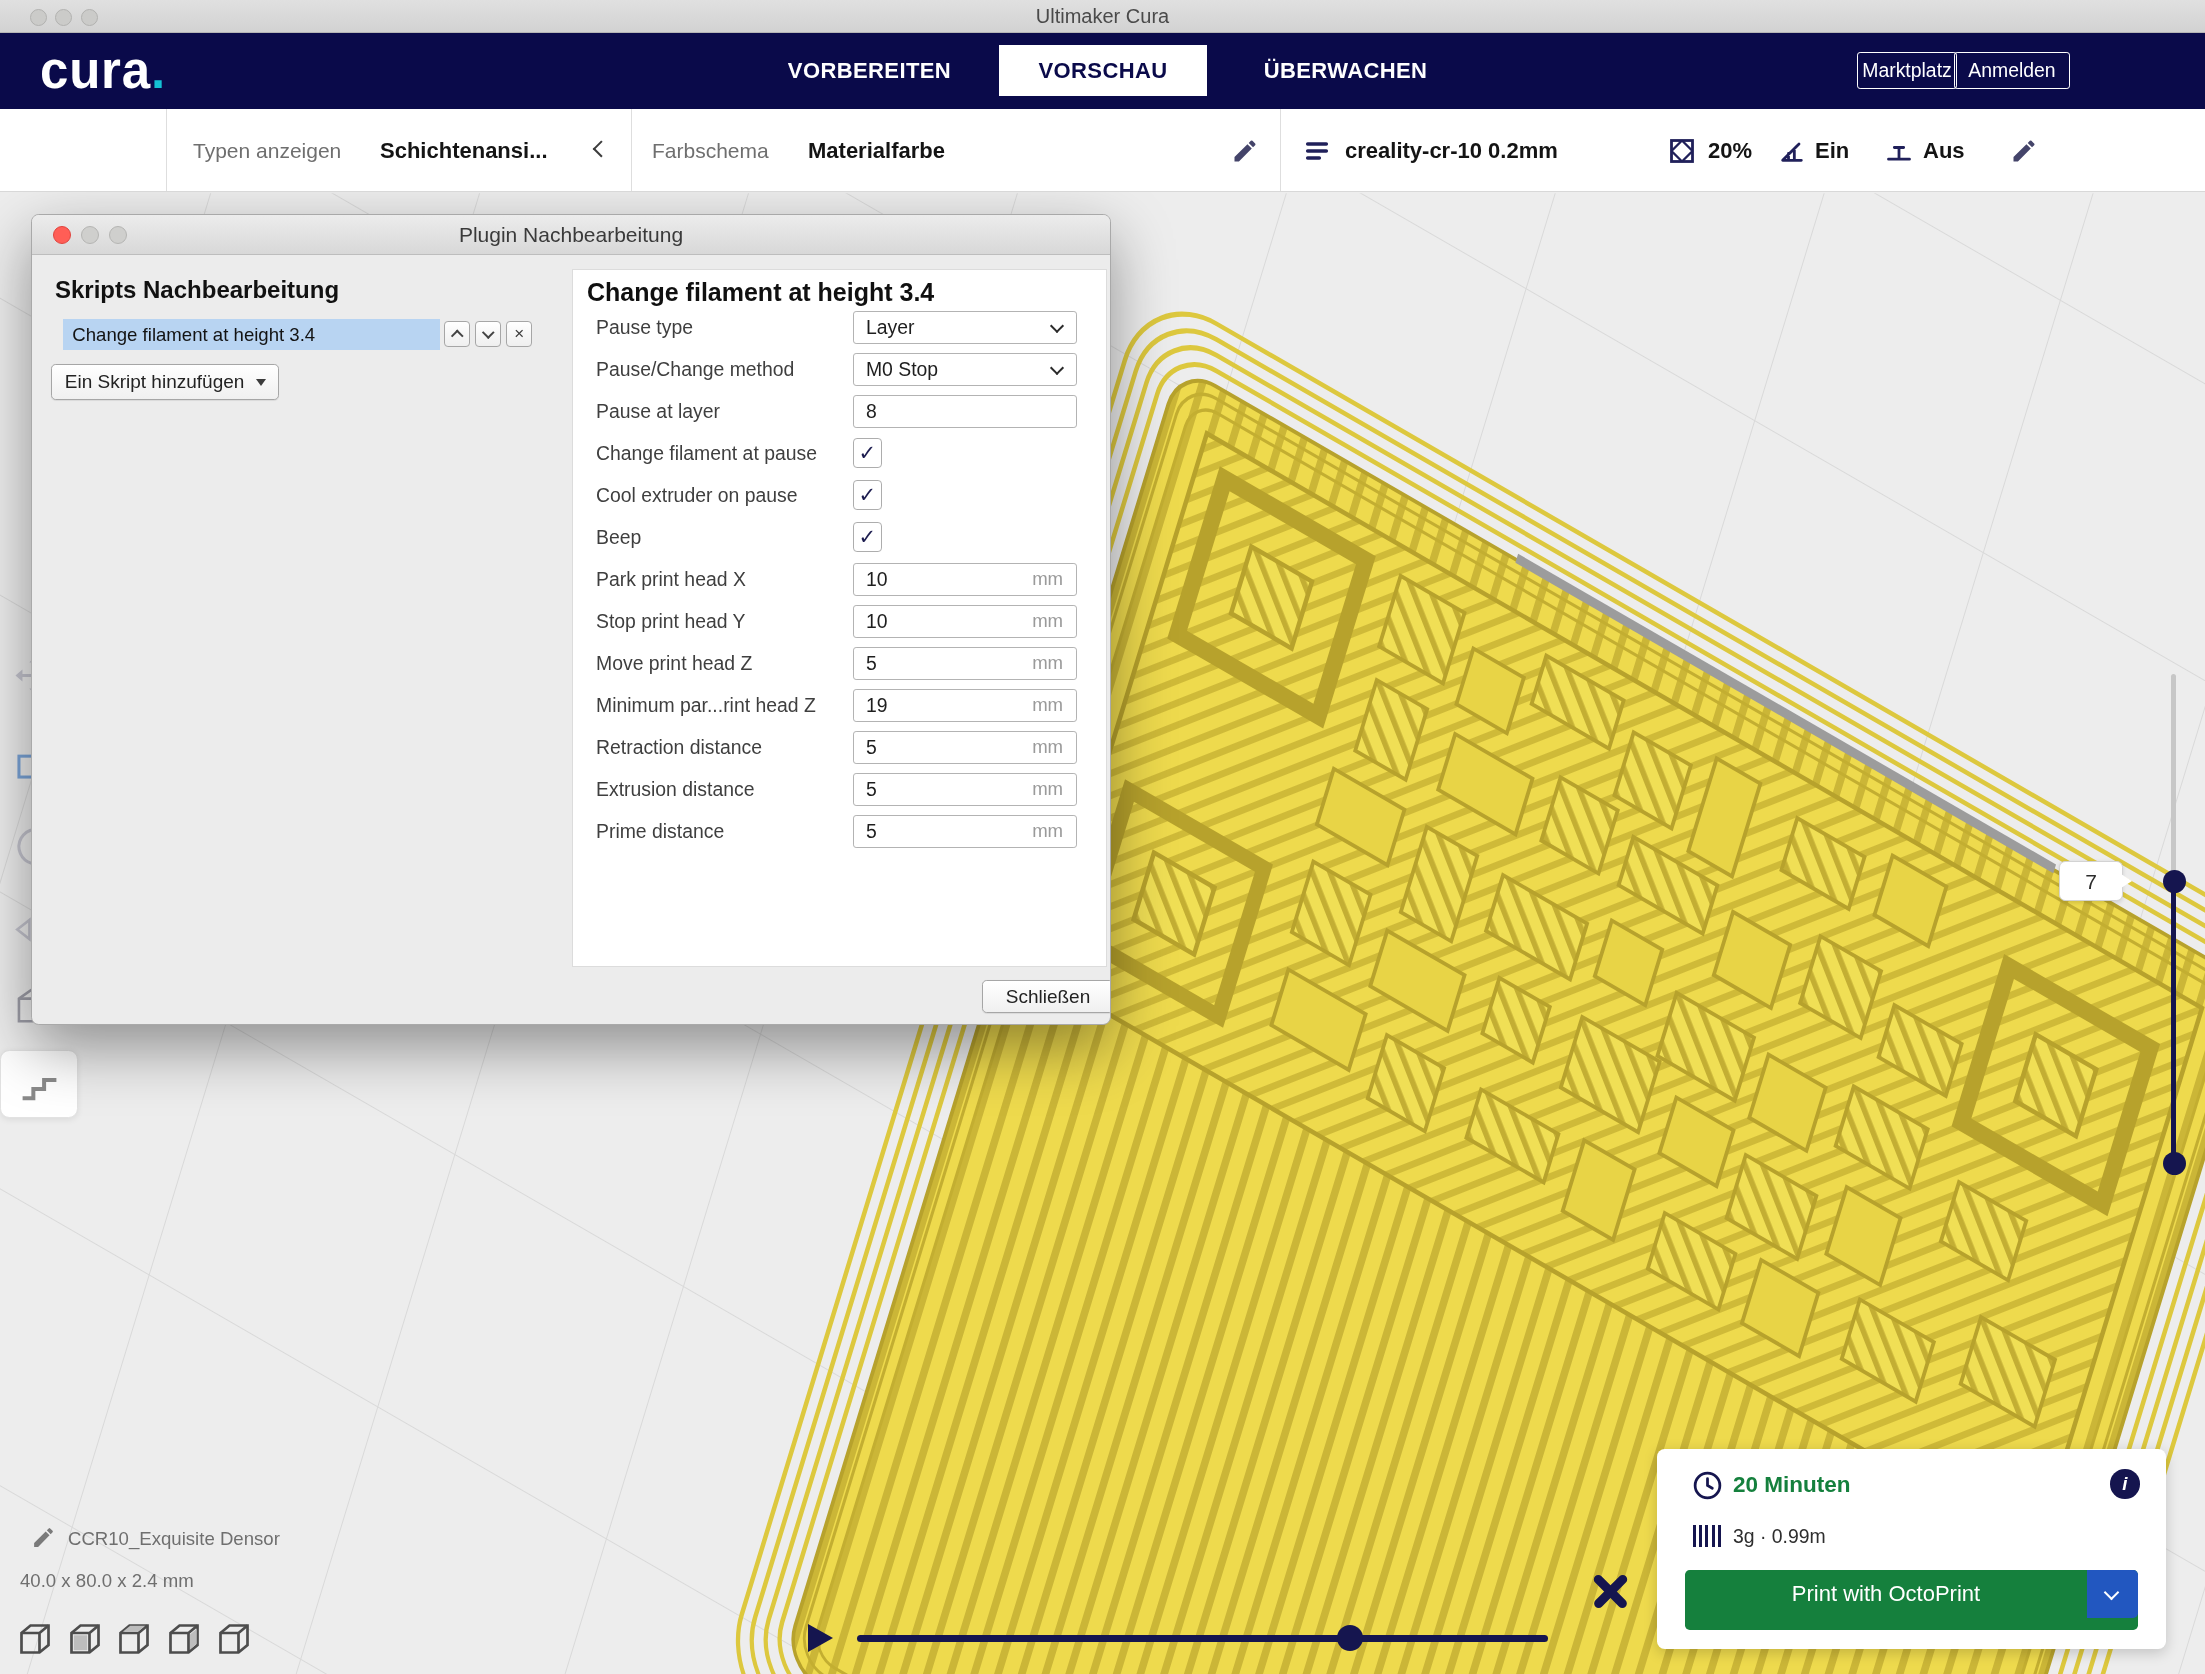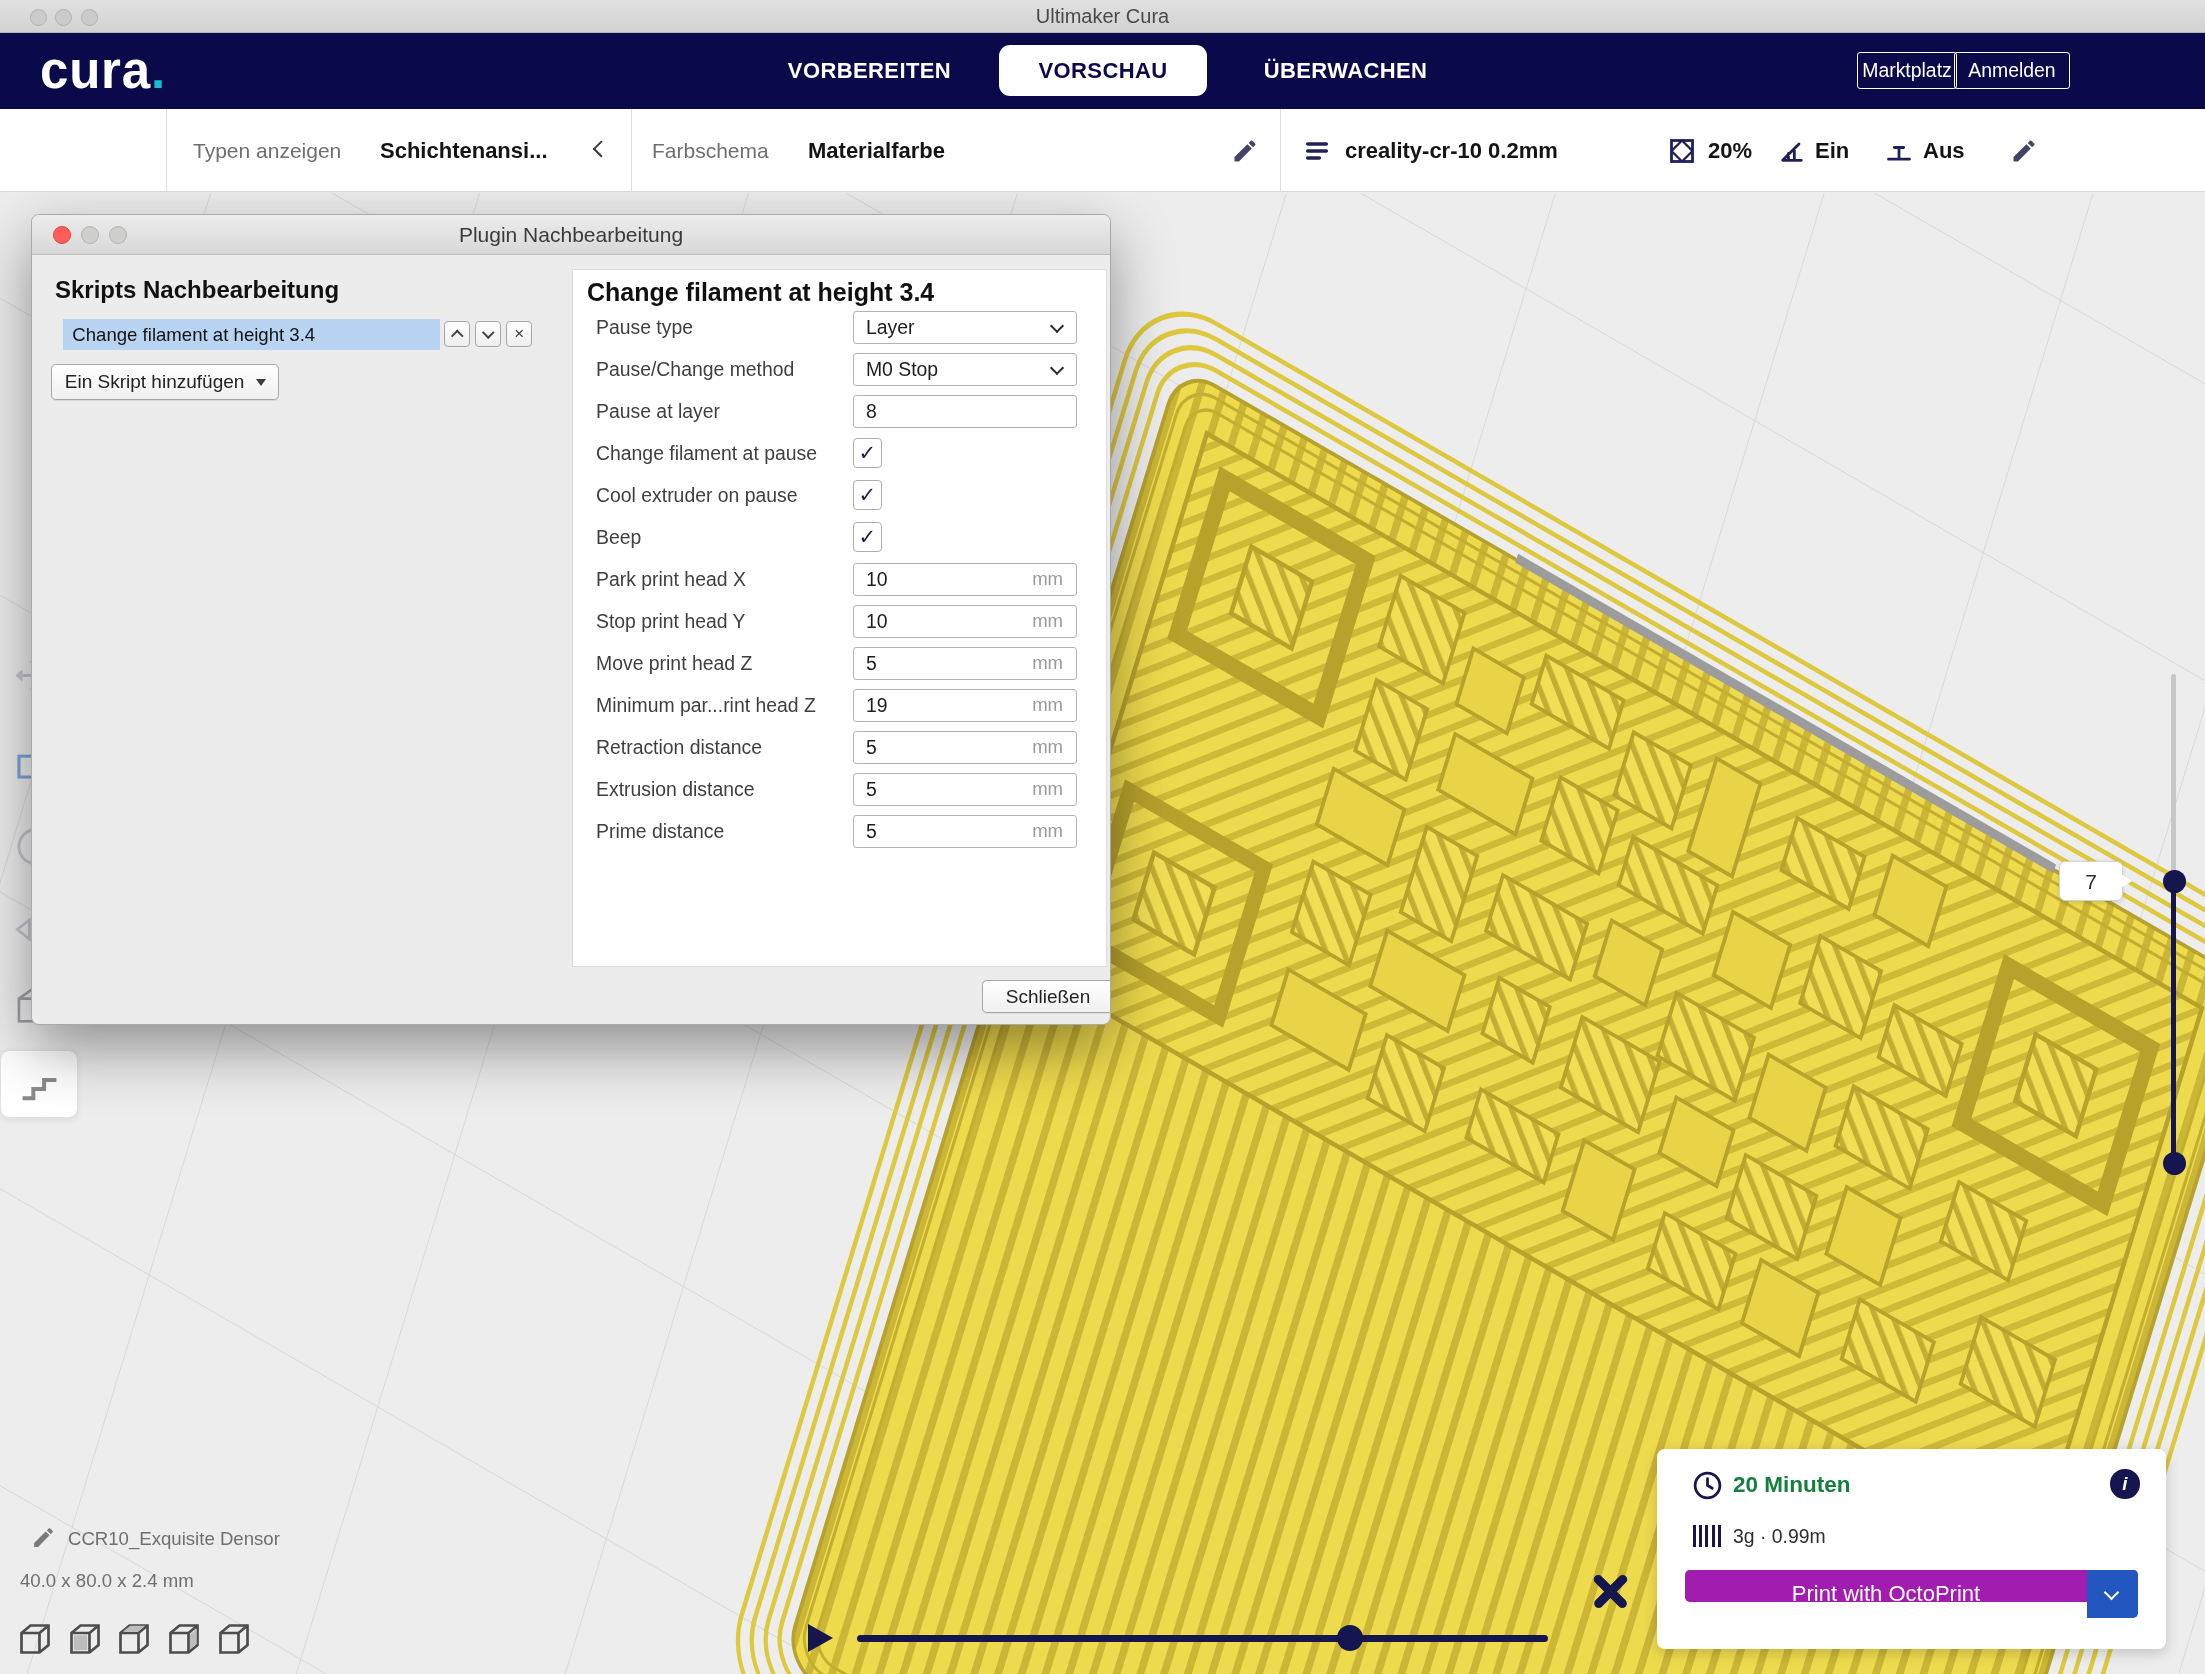--- a/index.html
+++ b/index.html
@@ -13,21 +13,21 @@
     background:#cbcbc9; border:0.8px solid #b2b2b0; }
   .win-title { line-height:33px; text-align:center; font-size:20px; color:#4a4a4a; }
 
   
   .header { position:absolute; top:33px; left:0; right:0; height:76px; background:#0a0a4a; z-index:30; }
   .logo { position:absolute; left:40px; top:0; height:76px; line-height:75px; font-size:51px;
     font-weight:800; color:#fff; letter-spacing:0.8px; }
   .logo .dot { color:#14c1d4; }
   .tab { position:absolute; top:0; height:76px; line-height:76px; text-align:center; color:#fff;
     font-size:22px; font-weight:bold; letter-spacing:0.4px; cursor:default; }
-  .tab.active { top:12.4px; height:51px; line-height:51px; background:#fff; color:#0a0a4a; border-radius:11px; }
+  .tab.active { top:12.4px; height:51px; line-height:51px; background:#fff; color:#0a0a4a; border-radius:0; }
   .hbtn { position:absolute; top:19.4px; height:37px; line-height:34px; text-align:center; color:#fff;
     font-size:19.4px; border:1.6px solid #fff; border-radius:3.1px; }
 
   
   .toolbar { position:absolute; top:109px; left:0; right:0; height:83px; background:#fff;
     border-bottom:0.8px solid #d8d8d8; z-index:30; }
   .tb-label { position:absolute; height:83px; line-height:83px; font-size:21px; color:#6f6f6f; }
   .tb-value { position:absolute; height:83px; line-height:83px; font-size:22px; font-weight:bold; color:#141414; }
   .tb-div { position:absolute; top:0; bottom:0; width:0.8px; background:#dedede; }
   .tb-icon { position:absolute; top:28px; width:28px; height:28px; }
@@ -74,21 +74,21 @@
   
   .vcube { position:absolute; top:1621px; width:36px; height:36px; z-index:6; }
 
   
   .ppanel { position:absolute; left:1657px; top:1449px; width:509px; height:200px; background:#fff;
     border-radius:7.8px; box-shadow:0 3.1px 14px rgba(0,0,0,.18); z-index:8; }
   .ppanel .time { position:absolute; left:76px; top:23px; font-size:22.5px; font-weight:600; color:#15803d; }
   .ppanel .usage { position:absolute; left:76px; top:76px; font-size:19.4px; color:#2e2e2e; }
   .info-circle { position:absolute; right:26.4px; top:20px; width:29.5px; height:29.5px; border-radius:50%;
     background:#15154f; color:#fff; text-align:center; line-height:29.5px; font-size:18.6px; font-weight:bold; font-style:italic; }
-  .print-btn { position:absolute; left:28px; right:28px; top:121px; height:32px; background:#a21caf;
+  .print-btn { position:absolute; left:28px; right:28px; top:121px; height:60px; background:#15803d;
     border-radius:4.7px; color:#fff; }
   .print-btn .lbl { position:absolute; left:0; right:51px; text-align:center; line-height:48px; font-size:22px; }
   .print-btn .chev-zone { position:absolute; right:0; top:0; width:51px; height:48px; background:#2257c0;
     border-radius:0 4.7px 4.7px 0; }
   .print-btn .chev-zone i { position:absolute; left:18.6px; top:17px; width:11px; height:11px;
     border-right:2.3px solid #fff; border-bottom:2.3px solid #fff; transform:rotate(45deg); }
   .fila-bars { position:absolute; left:36px; top:76px; width:31px; height:22px; }
   .fila-bars span { position:absolute; top:0; width:3.1px; height:22px; background:#15154f; }
 
   

